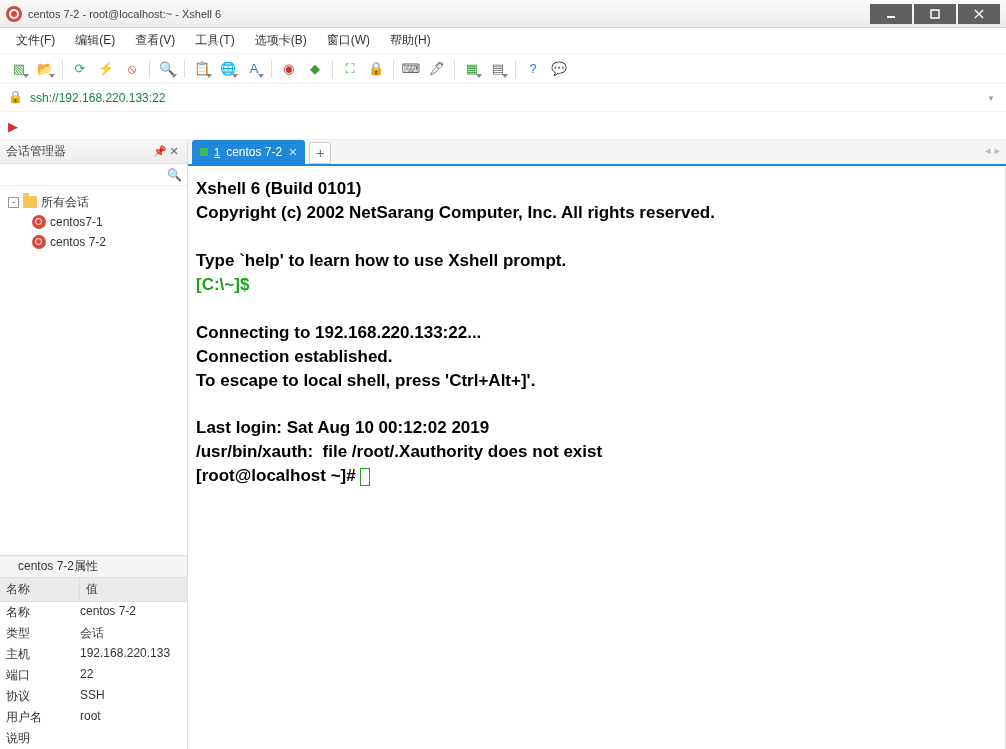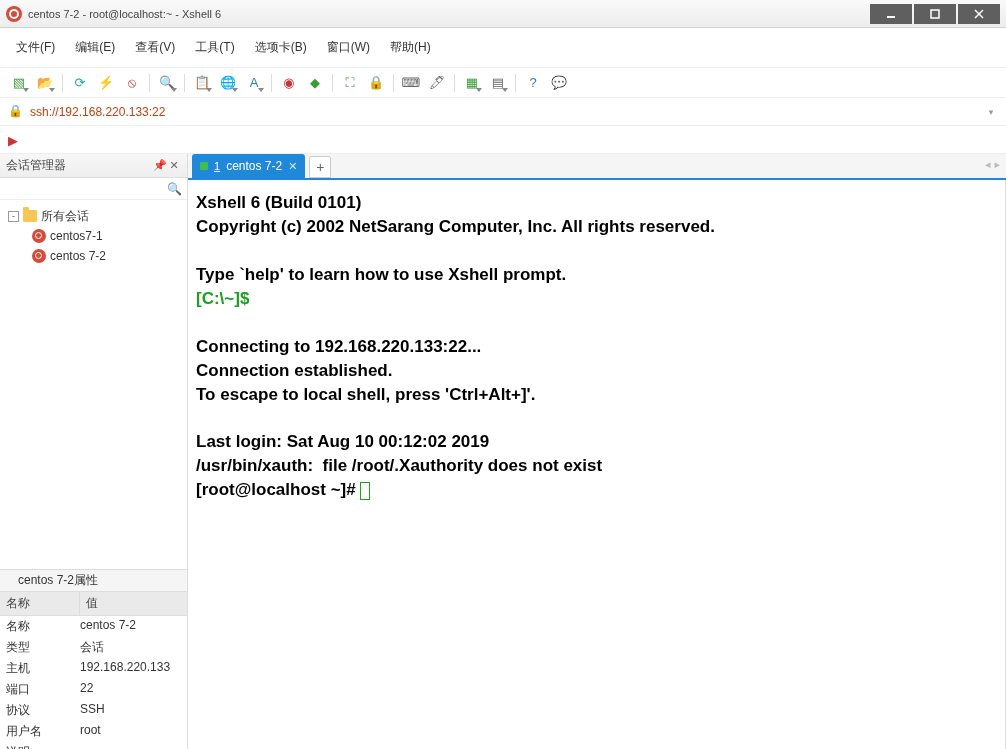--- a/index.html
+++ b/index.html
@@ -9,39 +9,39 @@
 .titlebar { height: 28px; background: linear-gradient(#fafafa,#ececec); border-bottom: 1px solid #d0d0d0; display: flex; align-items: center; padding: 0 6px; }
 .titlebar .app-icon { width:16px; height:16px; margin-right:6px; border-radius:50%; background:#d64b3a; position:relative; }
 .titlebar .app-icon:after{content:"";position:absolute;width:6px;height:6px;border:2px solid #fff;border-radius:50%;top:3px;left:3px;}
 .titlebar .title-text { flex:1; font-size:11px; color:#444; }
 .win-controls { display:flex; gap:2px; }
 .win-btn { width:42px; height:20px; background:#5f5f5f; color:#fff; display:flex; align-items:center; justify-content:center; font-size:11px; }
 .win-btn.close{background:#5f5f5f;}
 .win-btn svg{fill:#fff;}
 
 
-.menubar { height:40px; display:flex; align-items:center; padding:0 8px; gap:4px; border-bottom:1px solid #eee; }
+.menubar { height:26px; display:flex; align-items:center; padding:0 8px; gap:4px; border-bottom:1px solid #eee; }
 .menubar .menu-item { padding:2px 8px; font-size:12px; color:#333; cursor:default; }
 
 
 .toolbar { height:30px; display:flex; align-items:center; padding:0 8px; gap:4px; border-bottom:1px solid #eee; }
 .tool-btn { width:22px; height:22px; display:flex; align-items:center; justify-content:center; border-radius:2px; color:#666; font-size:13px; position:relative;}
 .tool-btn.dd:after{content:"";border-left:3px solid transparent;border-right:3px solid transparent;border-top:4px solid #888;position:absolute;bottom:2px;right:1px;}
 .tool-sep { width:1px; height:18px; background:#ddd; margin:0 2px; }
 .tool-btn.green{color:#3a9b3a;}
 .tool-btn.orange{color:#d98f2f;}
 .tool-btn.blue{color:#2b7cc9;}
 .tool-btn.red{color:#cc3333;}
 .tool-btn.teal{color:#2aa89a;}
 .tool-btn.yellow{color:#d0a92f;}
 
 
 .addressbar { height:28px; display:flex; align-items:center; padding:0 8px; border-bottom:1px solid #eee; }
 .addressbar .lock { width:16px; height:16px; margin-right:6px; color:#d0a92f; font-size:12px; }
-.addressbar .addr-text { color:#c2410c; font-size:12px; flex:1; }
+.addressbar .addr-text { color:#15803d; font-size:12px; flex:1; }
 .addressbar .addr-dd { width:14px; color:#999; font-size:9px; text-align:center; }
 
 
 .hintbar { height:28px; display:flex; align-items:center; padding:0 8px; border-bottom:1px solid #eee; font-size:12px; color:#999; }
 .hintbar .hint-icon{width:14px;height:14px;margin-right:6px;color:#c33;font-size:13px;}
 
 
 .main { display:flex; height:calc(749px - 28px - 26px - 30px - 28px - 28px); }
 
 

